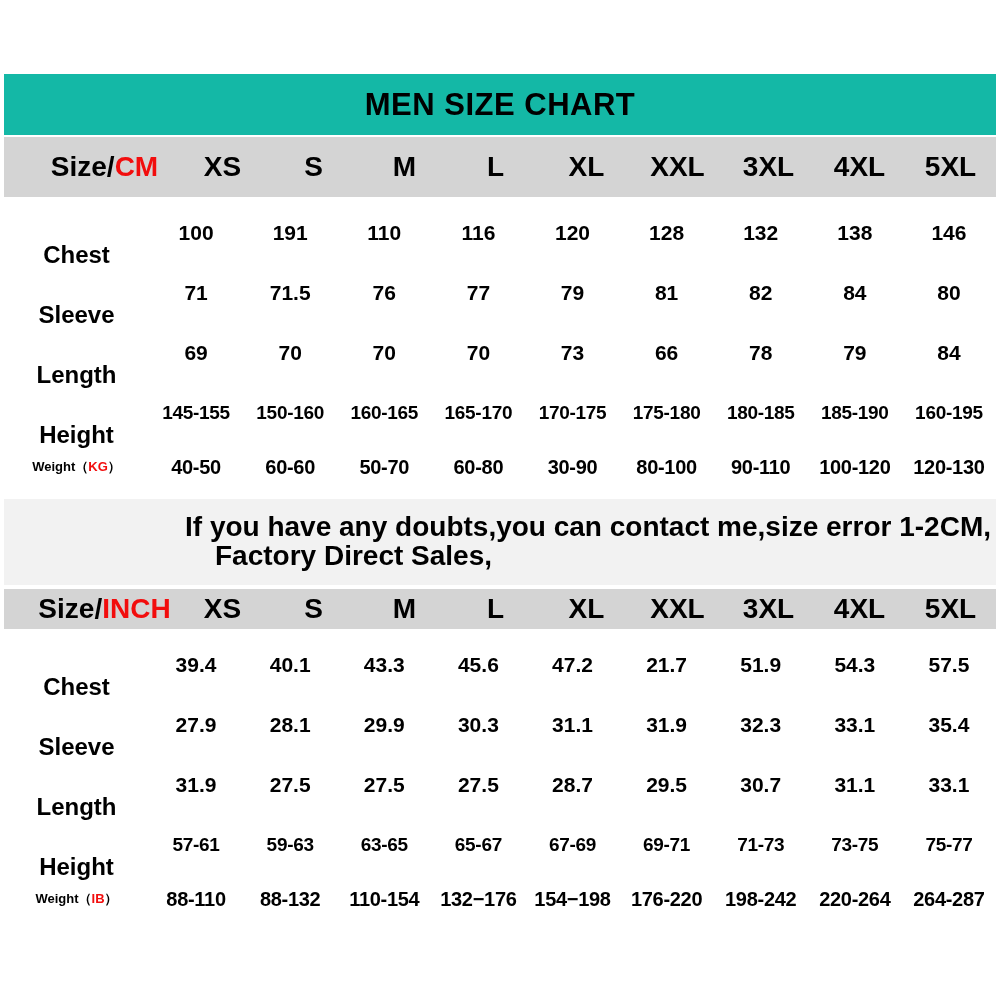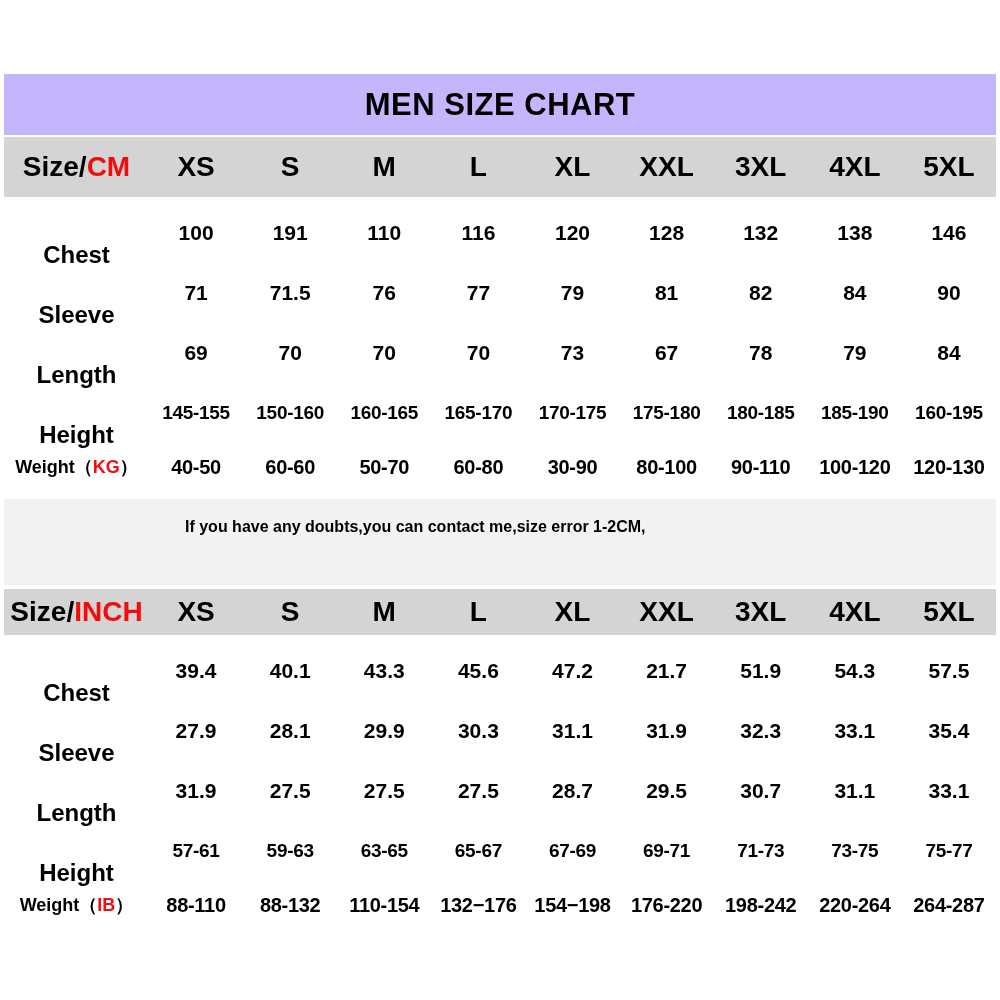--- a/index.html
+++ b/index.html
@@ -4,40 +4,40 @@
 <style>
   * { margin:0; padding:0; box-sizing:border-box; }
   body { background:#ffffff; }
   .page {
     width:1000px; height:1000px; background:#ffffff; position:relative;
     font-family:"Liberation Sans","DejaVu Sans",sans-serif; font-weight:700; color:#000;
     overflow:hidden;
   }
   .band { margin:0 4px; }
   .title-band {
-    margin-top:74px; height:61px; background:#c4b5fd;
+    margin-top:74px; height:61px; background:#14b8a6;
     display:flex; align-items:center; justify-content:center;
   }
   .title-band h1 { font-size:31px; letter-spacing:0.5px; }
   .size-table { margin:2px 4px 0 4px; }
   .grid-row {
     display:grid; grid-template-columns:145px repeat(9,1fr);
     align-items:center; height:60px; text-align:center;
   }
-  .grid-row.header { background:#d4d4d4; font-size:28px; }
-  .grid-row.header.inch-h { height:46px;text-align:center; }
+  .grid-row.header { background:#d4d4d4; font-size:28px;padding-left:28px; }
+  .grid-row.header.inch-h { height:40px;text-align:center; }
   .row-label { font-size:24px;margin-top:44px; }
   .val { font-size:21px; }
   .val.small { font-size:19px; letter-spacing:-0.3px; }
   .val.weight { font-size:20px; letter-spacing:-0.3px; }
-  .weight-label { font-size:18px; white-space:nowrap; }
+  .weight-label { font-size:13px; white-space:nowrap; }
   .red { color:#f20d0d; }
   .note-band {
     margin:2px 4px 4px 4px; height:86px; background:#f2f2f2;
-    padding:13px 0 0 181px; font-size:16px; line-height:29px;
+    padding:13px 0 0 181px; font-size:28px; line-height:29px;
   }
   .note-line2 { margin-left:30px; }
 </style>
 </head>
 <body>
 
 <div class="page">
 
   <div class="band title-band">
     <h1>MEN SIZE CHART</h1>
@@ -71,30 +71,30 @@
       <div class="grid-row">
         <div class="row-label">Sleeve</div>
         <div class="val">71</div>
         <div class="val">71.5</div>
         <div class="val">76</div>
         <div class="val">77</div>
         <div class="val">79</div>
         <div class="val">81</div>
         <div class="val">82</div>
         <div class="val">84</div>
-        <div class="val">90</div>
+        <div class="val">80</div>
       </div>
       <div class="grid-row">
         <div class="row-label">Length</div>
         <div class="val">69</div>
         <div class="val">70</div>
         <div class="val">70</div>
         <div class="val">70</div>
         <div class="val">73</div>
-        <div class="val">67</div>
+        <div class="val">66</div>
         <div class="val">78</div>
         <div class="val">79</div>
         <div class="val">84</div>
       </div>
       <div class="grid-row">
         <div class="row-label">Height</div>
         <div class="val small">145-155</div>
         <div class="val small">150-160</div>
         <div class="val small">160-165</div>
         <div class="val small">165-170</div>
@@ -113,20 +113,21 @@
         <div class="val weight">30-90</div>
         <div class="val weight">80-100</div>
         <div class="val weight">90-110</div>
         <div class="val weight">100-120</div>
         <div class="val weight">120-130</div>
       </div>
     </div>
 
   <div class="note-band">
     <div class="note-line1">If you have any doubts,you can contact me,size error 1-2CM,</div>
+    <div class="note-line2">Factory Direct Sales,</div>
   </div>
 
   <div class="size-table" id="table-inch">
       <div class="grid-row header inch-h">
         <div class=""><span>Size/</span><span class="red">INCH</span></div>
         <div class="">XS</div>
         <div class="">S</div>
         <div class="">M</div>
         <div class="">L</div>
         <div class="">XL</div>

